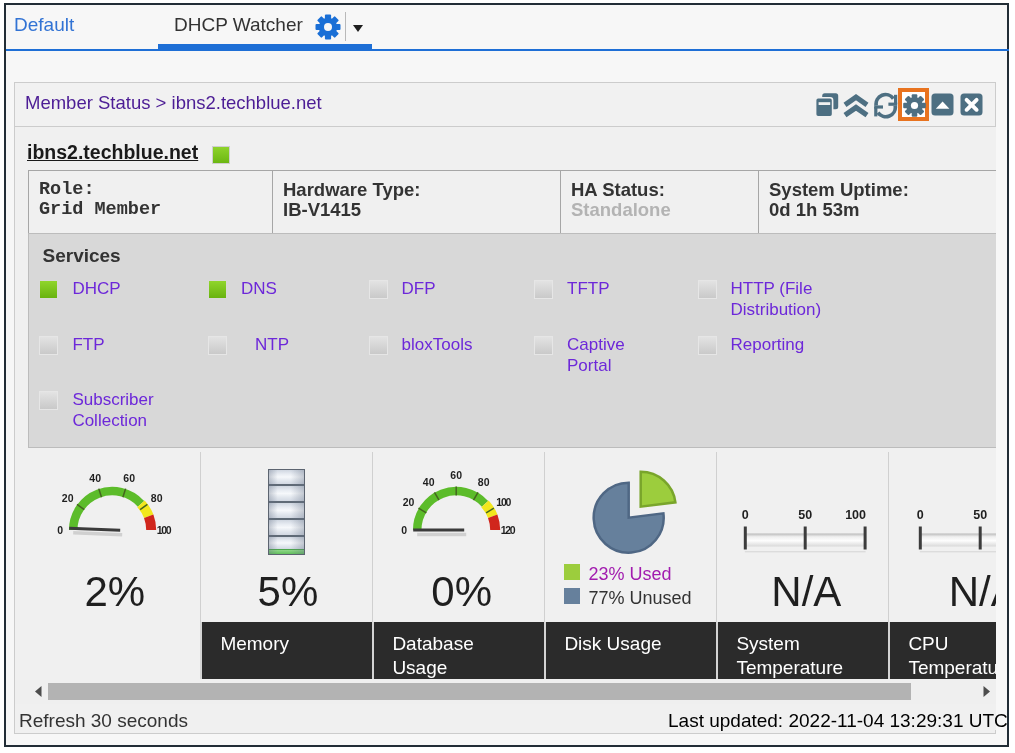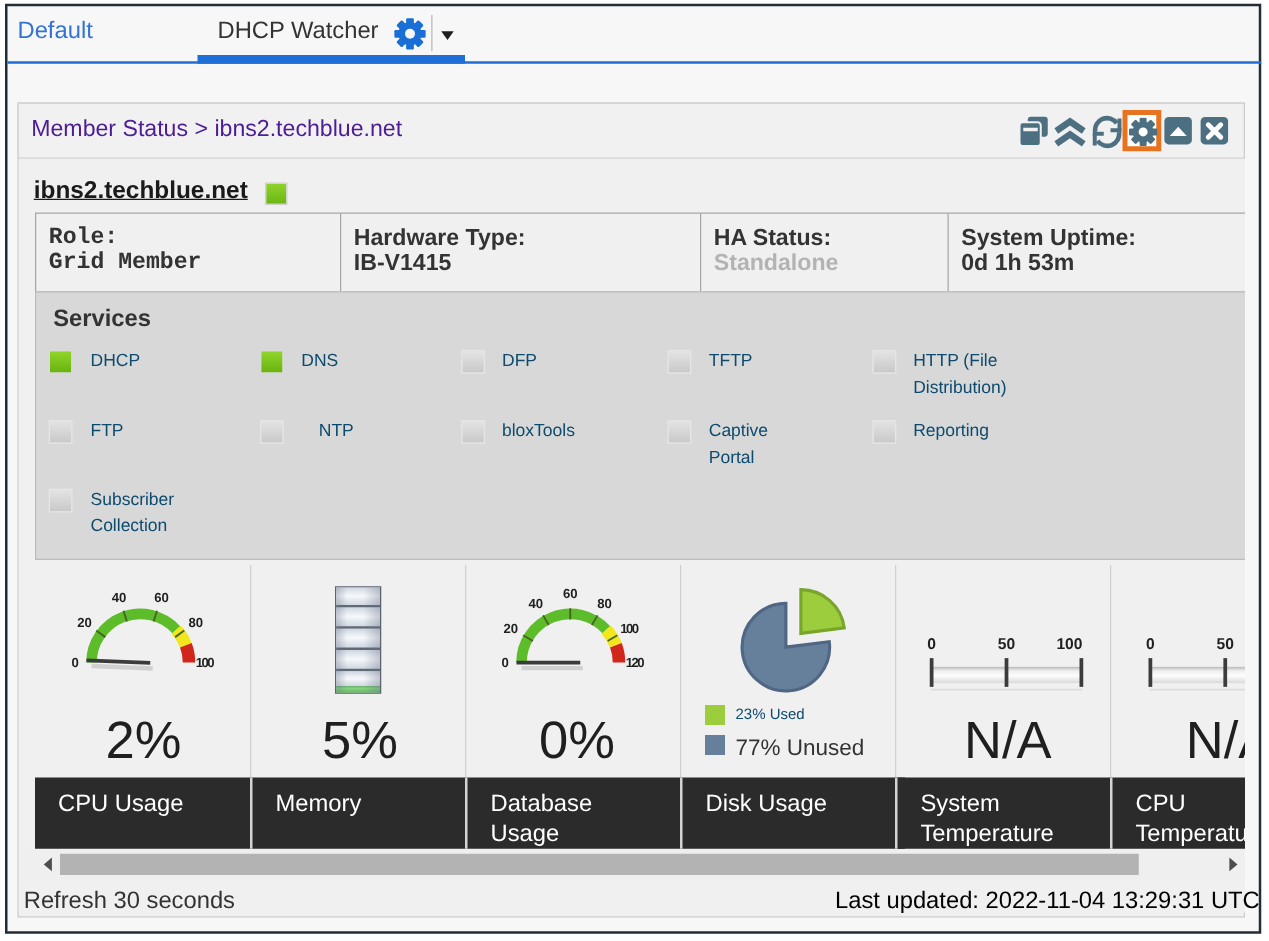--- a/index.html
+++ b/index.html
@@ -36,21 +36,21 @@
     color:#333;line-height:20px;white-space:nowrap;}
   .icell:first-child{border-left:none;font-family:Liberation Mono, monospace;}
   .dimv{color:#b3b3b3;}
   
   #svcbox{left:13px;top:106px;width:973px;height:215px;background:#d8d8d8;
     border:1px solid #bcbcbc;box-sizing:border-box;}
   #svct{left:27.5px;top:118px;font-size:19px;font-weight:bold;color:#333;}
   .sq{position:absolute;width:19px;height:19px;border:1px solid #c6c6c6;box-sizing:border-box;}
   .sq.on{background:linear-gradient(180deg,#90d52c 0%,#68b30f 100%);border-color:#d9d9d9;}
   .sq.off{background:linear-gradient(180deg,#e3e3e3 0%,#c9c9c9 100%);border-color:#e6e6e6;}
-  .svc{position:absolute;font-size:14px;color:#0c4a6e;line-height:21px;white-space:pre;}
+  .svc{position:absolute;font-size:17px;color:#6d28d9;line-height:21px;white-space:pre;}
   
   .gcell{position:absolute;top:325px;height:170px;border-left:1px solid #d0d0d0;background:#f0f0f0;}
   .pct{position:absolute;font-size:42px;color:#1f1f1f;white-space:nowrap;}
   .dlab{position:absolute;top:495px;height:56.5px;background:#2b2b2b;color:#fff;
     font-size:19px;line-height:24.5px;padding:9.5px 0 0 18px;box-sizing:border-box;
     border-left:2px solid #d4d4d4;white-space:pre;}
   .dlab:first-of-type{border-left:none;}
   
   #sbar{left:15px;top:680px;width:981px;height:24px;background:#efefef;}
   #sthumb{left:48px;top:683px;width:863px;height:17px;background:#b3b3b3;}
@@ -212,21 +212,21 @@
       <text x="136.2" y="80.8" font-size="10.5" font-weight="bold" fill="#1f1f1f" text-anchor="middle" textLength="15">120</text>
       <path d="M 45.2 81.5 L 94.2 81.5" stroke="#c9c9c9" stroke-width="3.5" opacity="0.8"></path>
       <path d="M 41.2 77.0 L 92.2 77.0" stroke="#3b3b3b" stroke-width="3"></path>
     </svg>
     <div class="pct" style="left:416.3px;top:441px">0%</div>
     <svg class="abs" style="left:529.4px;top:325px" width="172" height="125">
 <path d="M 84.7 65.7 L 84.7 30.7 A 35 35 0 1 0 119.4 61.3 Z" fill="#66809c" stroke="#4f6784" stroke-width="2.5"></path>
 <path d="M 96.7 54.7 L 96.7 19.7 A 35 35 0 0 1 131.4 50.3 Z" fill="#9ccd3d" stroke="#79a52b" stroke-width="2.5"></path>
 </svg>
     <div class="abs" style="left:549.4px;top:437px;width:16px;height:16px;background:#9ccd3d"></div>
-<div class="abs" style="left:573.4px;top:437px;font-size:12px;color:#0c4a6e">23% Used</div>
+<div class="abs" style="left:573.4px;top:437px;font-size:18px;color:#a21caf">23% Used</div>
 <div class="abs" style="left:549.4px;top:461px;width:16px;height:16px;background:#66809c"></div>
 <div class="abs" style="left:573.4px;top:461px;font-size:18px;color:#333">77% Unused</div>
     <svg class="abs" style="left:701.4px;top:325px" width="172" height="101">
       <defs>
         <linearGradient id="tube172" x1="0" y1="0" x2="0" y2="1">
           <stop offset="0" stop-color="#b9b9b9"></stop>
           <stop offset="0.25" stop-color="#efefef"></stop>
           <stop offset="0.55" stop-color="#fdfdfd"></stop>
           <stop offset="1" stop-color="#d9d9d9"></stop>
         </linearGradient>
@@ -253,21 +253,20 @@
       <rect x="29.3" y="81.5" width="119.8" height="13" fill="url(#tube171)"></rect>
       <rect x="28.8" y="99" width="120.8" height="1.4" fill="#dcdcdc"></rect>
       <rect x="27.8" y="74.5" width="3" height="23" fill="#3c3c3c"></rect>
       <text x="29.3" y="67" font-size="12.5" font-weight="bold" fill="#1f1f1f" text-anchor="middle">0</text>
       <rect x="87.7" y="74.5" width="3" height="23" fill="#3c3c3c"></rect>
       <text x="89.2" y="67" font-size="12.5" font-weight="bold" fill="#1f1f1f" text-anchor="middle">50</text>
       <rect x="147.6" y="74.5" width="3" height="23" fill="#3c3c3c"></rect>
       <text x="150.0" y="67" font-size="12.5" font-weight="bold" fill="#1f1f1f" text-anchor="end">100</text>
     </svg>
     <div class="pct" style="left:933.7px;top:441px">N/A</div>
-  <div class="dlab" style="left:13.4px;width:172px;border-left:none">CPU Usage</div>
     <div class="dlab" style="left:357.4px;width:172px">Database
 Usage</div>
     <div class="dlab" style="left:185.4px;width:172px">Memory</div>
     <div class="dlab" style="left:529.4px;width:180px">Disk Usage</div>
     <div class="dlab" style="left:701.4px;width:172px">System
 Temperature</div>
     <div class="dlab" style="left:873.4px;width:230px">CPU
 Temperature</div>
 </div>
 

